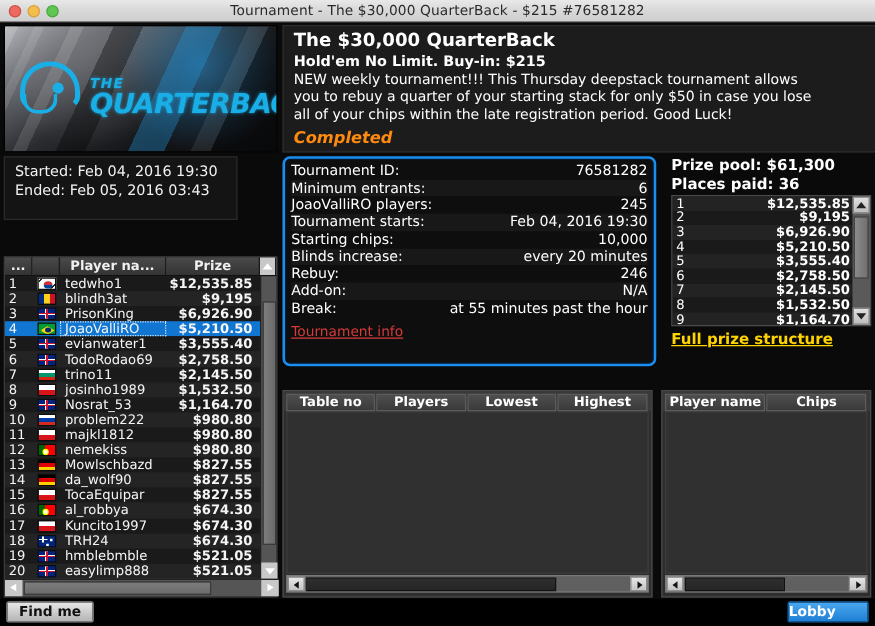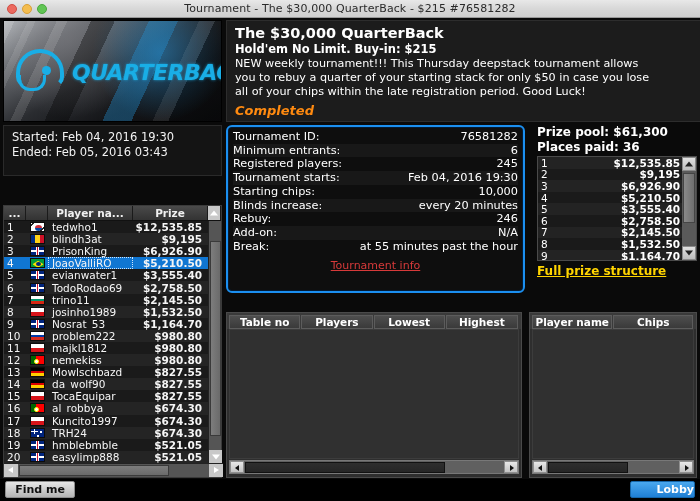--- a/index.html
+++ b/index.html
@@ -105,21 +105,21 @@
     font-style: italic;
     line-height: 1;
     text-shadow: 0 0 3px rgba(25,174,230,0.8);
   }
   .banner-the { font-size: 11px; letter-spacing: 1px; }
   .banner-qb  { font-size: 22px; letter-spacing: -0.5px; margin-top: 1px; }
 
   
   #time-box {
     margin-top: 3px;
-    width: 219px; height: 51px;
+    width: 187px; height: 51px;
     background: #141414;
     border: 1px solid #2a2a2a;
     padding: 4px 6px 0 8px;
   }
   #time-box div {
     color: #f2f2f2; font-size: 11.5px; line-height: 15px;
     white-space: nowrap;
   }
 
   
@@ -276,21 +276,21 @@
     border-radius: 6px;
     padding: 3px 5px 0 5px;
     box-shadow: inset 0 0 0 1px #041b33;
   }
   .ti-row {
     display: flex; justify-content: space-between;
     font-size: 11.3px; line-height: 13.7px; color: #fff;
     white-space: nowrap;
   }
   .ti-row:nth-child(even) { background: #181818; }
-  .ti-link-row { text-align: center; padding-top: 1px; }
+  .ti-link-row { text-align: left; padding-top: 1px; }
   #tinfo-link {
     color: #d73a3a; font-size: 11px;
     text-decoration: underline; cursor: pointer;
   }
 
   #prize-box {
     position: absolute; right: 0; top: 0;
     width: 163px; height: 168px;
     padding-left: 3px;
     margin-left: 19px;
@@ -425,21 +425,21 @@
     text-align: center; line-height: 15px;
     cursor: pointer;
   }
   #lobby {
     position: absolute; right: 5px; top: 2px;
     width: 65px; height: 17px;
     background: linear-gradient(to bottom,#4aa8ef,#1f7fd4);
     border: 1px solid #1565a8;
     border-radius: 2px;
     color: #fff; font-size: 11px; font-weight: bold;
-    text-align: right; line-height: 15px;
+    text-align: left; line-height: 15px;
     cursor: pointer;
   }
 </style>
 </head>
 <body>
 
 <div id="window">
 
   <div id="titlebar">
     <div class="tb-lights">
@@ -455,20 +455,21 @@
     <div id="left-col">
 
       <div id="banner">
         <div class="banner-bg"></div>
         <div class="banner-helmet">
           <div class="shell"></div>
           <div class="mask"></div>
           <div class="dot"></div>
         </div>
         <div class="banner-txt">
+          <div class="banner-the">THE</div>
           <div class="banner-qb">QUARTERBACK</div>
         </div>
       </div>
 
       <div id="time-box">
         <div>Started: Feb 04, 2016 19:30</div>
         <div>Ended: Feb 05, 2016 03:43</div>
       </div>
 
       <div id="player-panel">
@@ -728,21 +729,21 @@
           <div id="tinfo-rows">
               <div class="ti-row">
                 <span>Tournament ID:</span>
                 <span>76581282</span>
               </div>
               <div class="ti-row">
                 <span>Minimum entrants:</span>
                 <span>6</span>
               </div>
               <div class="ti-row">
-                <span>Registered players:</span>
+                <span>JoaoValliRO players:</span>
                 <span>245</span>
               </div>
               <div class="ti-row">
                 <span>Tournament starts:</span>
                 <span>Feb 04, 2016 19:30</span>
               </div>
               <div class="ti-row">
                 <span>Starting chips:</span>
                 <span>10,000</span>
               </div>

